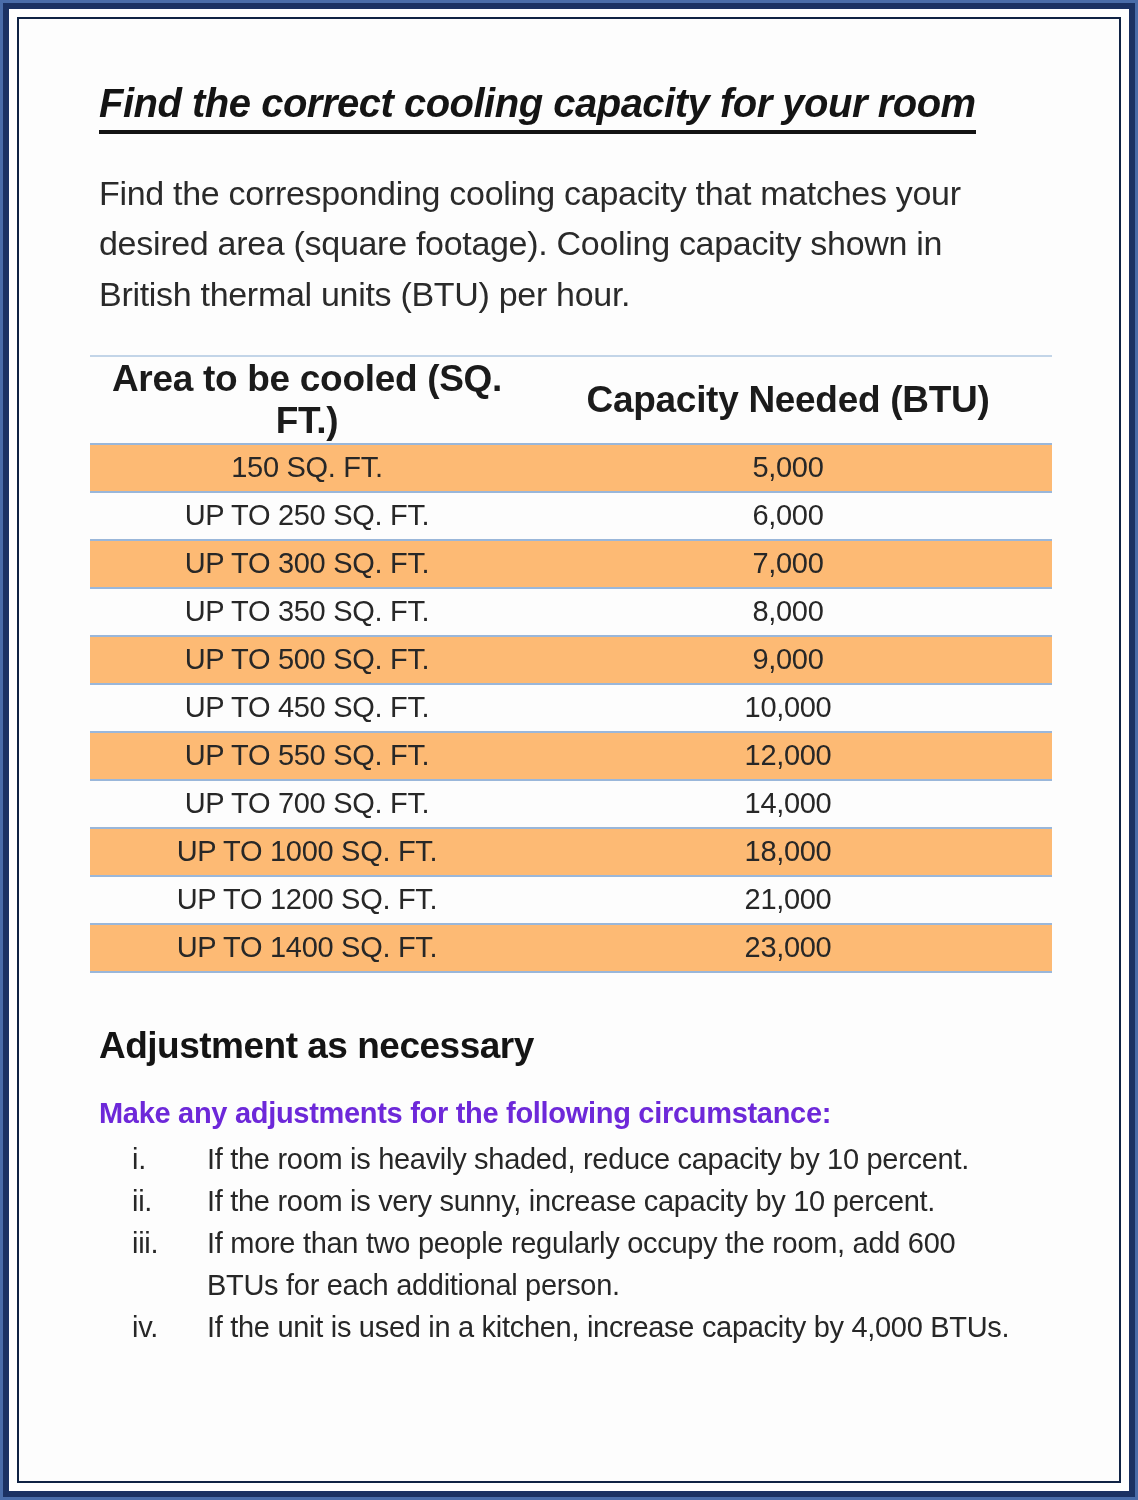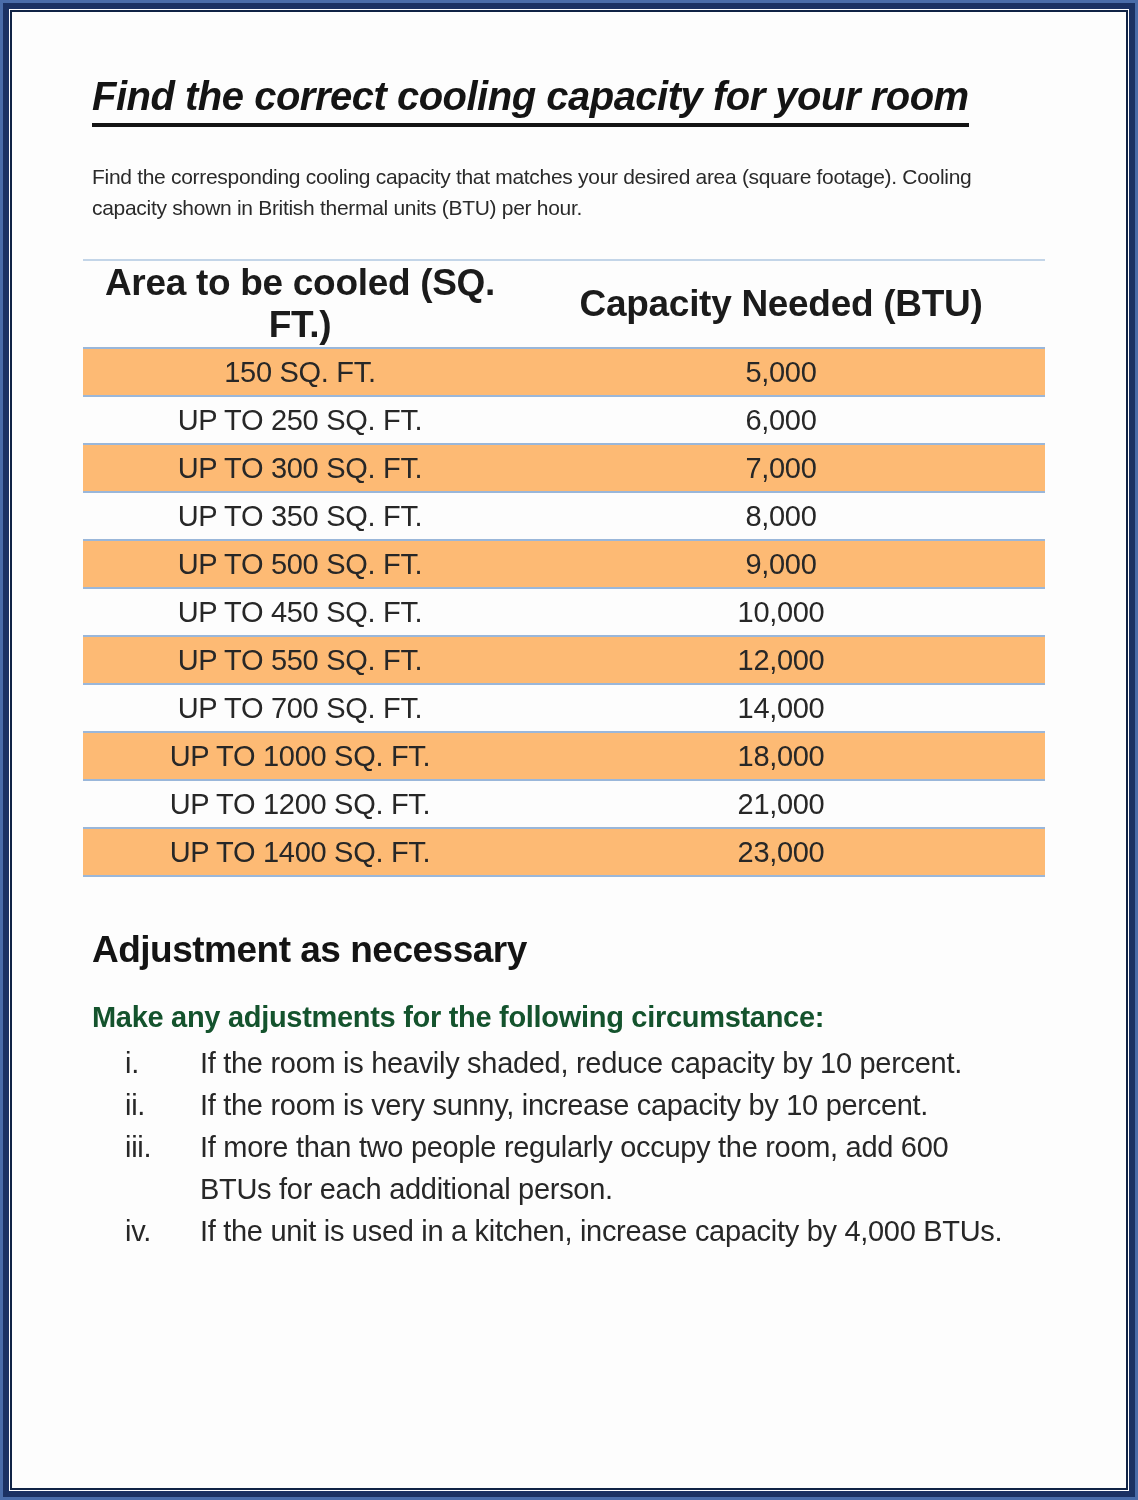--- a/index.html
+++ b/index.html
@@ -19,21 +19,21 @@
     width: 100%;
     height: 100%;
     box-sizing: border-box;
     border: 3px solid #4a6ca8;
   }
   .frame-navy {
     width: 100%;
     height: 100%;
     box-sizing: border-box;
     border: 6px solid #1b3162;
-    padding: 1px;
+    padding: 8px;
     background: #ffffff;
   }
   .frame-inner {
     width: 100%;
     height: 100%;
     box-sizing: border-box;
     border: 2px solid #102345;
     background: #fdfdfd;
     overflow: hidden;
   }
@@ -47,21 +47,21 @@
     font-weight: bold;
     font-style: italic;
     color: #141414;
     display: inline-block;
     border-bottom: 4px solid #141414;
     padding-bottom: 4px;
     letter-spacing: -0.5px;
   }
   p.intro {
     margin: 0 0 36px 0;
-    font-size: 21px;
+    font-size: 34px;
     line-height: 1.48;
     color: #2a2a2a;
     max-width: 950px;
     letter-spacing: -0.3px;
   }
   table.capacity {
     border-collapse: collapse;
     width: 962px;
     margin-left: -9px;
     table-layout: fixed;
@@ -92,21 +92,21 @@
     margin: 52px 0 30px 0;
     font-size: 37px;
     font-weight: bold;
     color: #141414;
     letter-spacing: -0.5px;
   }
   p.lead {
     margin: 0 0 8px 0;
     font-size: 29px;
     font-weight: bold;
-    color: #14532d;
+    color: #6d28d9;
     letter-spacing: -0.3px;
   }
   .adj-list { margin: 0; }
   .adj-item {
     display: flex;
     padding-left: 33px;
     font-size: 29px;
     line-height: 1.45;
     color: #272727;
     letter-spacing: -0.3px;

